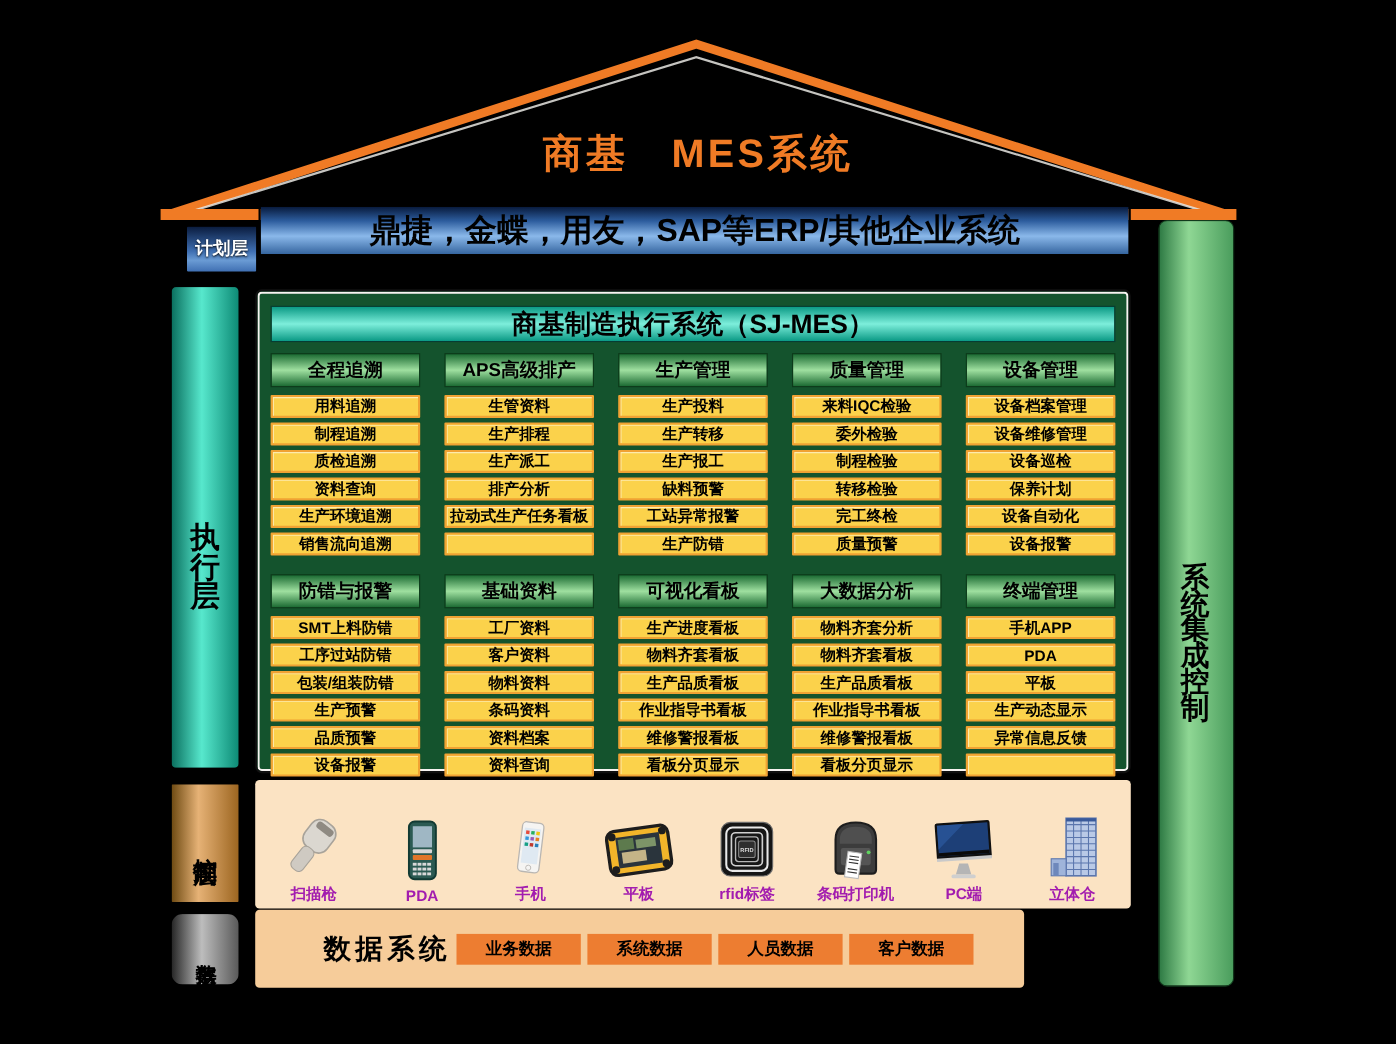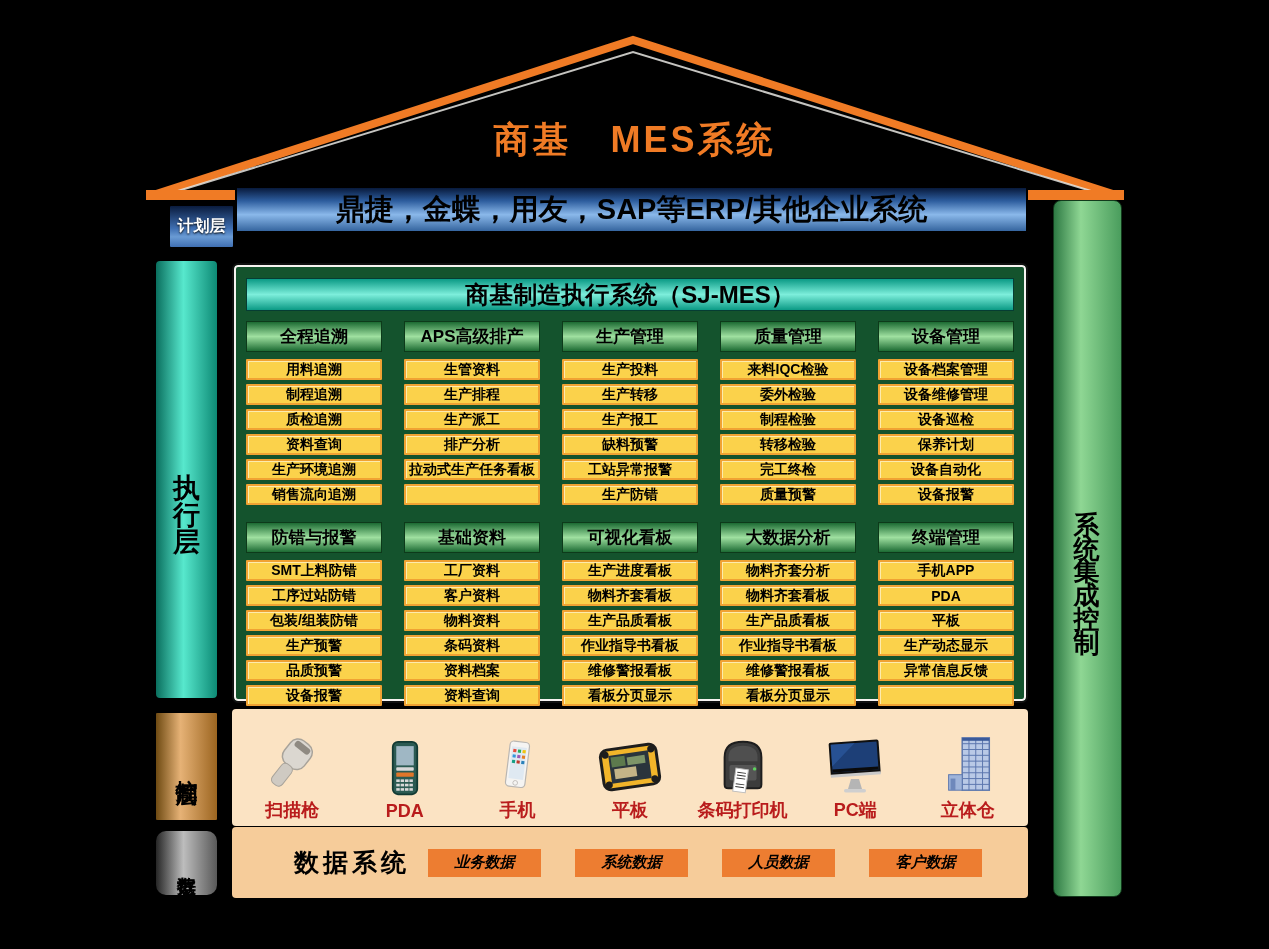--- a/index.html
+++ b/index.html
@@ -55,28 +55,28 @@
     font-size:14px;font-weight:bold;color:#000;white-space:nowrap;
     background:#FBD24B;border:2px solid #F0A233;border-radius:1px;
     box-shadow:inset 1px 1px 0 rgba(255,255,255,.55);}
 
   
   #ctrl-panel{position:absolute;left:232px;top:709px;width:796px;height:117px;
     background:#FBE3C3;border-radius:4px;display:flex;align-items:stretch;
     justify-content:space-evenly;padding:6px 4px 4px 4px;}
   .device{flex:1 1 0;display:flex;flex-direction:column;align-items:center;justify-content:flex-end;}
   .device .dicon{height:66px;display:flex;align-items:flex-end;justify-content:center;}
-  .device .dlabel{font-size:18px;font-weight:bold;color:#b91c1c;margin-top:1px;white-space:nowrap;}
-
-  
-  #data-panel{position:absolute;left:232px;top:827px;width:796px;height:71px;
+  .device .dlabel{font-size:14px;font-weight:bold;color:#a21caf;margin-top:1px;white-space:nowrap;}
+
+  
+  #data-panel{position:absolute;left:232px;top:827px;width:699px;height:71px;
     background:#F6CC9A;border-radius:4px;display:flex;align-items:center;
     padding:0 46px 0 62px;}
   #data-title{width:164px;font-size:25px;font-weight:bold;color:#000;letter-spacing:4px;}
-  #data-boxes{display:flex;gap:34px;font-style:italic;}
+  #data-boxes{display:flex;gap:6px;}
   .data-box{width:113px;height:28px;display:flex;align-items:center;justify-content:center;
     background:#ED7D31;color:#000;font-size:15px;font-weight:bold;white-space:nowrap;}
 </style>
 </head>
 <body>
 
 <div id="stage">
 
   <svg id="roof-svg" width="1269" height="215">
     <path d="M150,196 L633,40 L1119,196" fill="none" stroke="#F07B25" stroke-width="8" stroke-linejoin="miter"></path>
@@ -289,20 +289,33 @@
             <rect x="16" y="20" width="40" height="28" fill="#2a343c"></rect>
             <rect x="18" y="22" width="14" height="10" fill="#5d7a4d"></rect>
             <rect x="34" y="24" width="18" height="8" fill="#7d9468"></rect>
             <rect x="20" y="34" width="22" height="10" fill="#c4b487"></rect>
           </g>
         </svg>
       </div>
       <div class="dlabel">平板</div>
     </div>
 
+    <div class="device">
+      <div class="dicon">
+        <svg width="60" height="62" viewBox="0 0 64 64">
+          <rect x="7" y="6" width="50" height="52" rx="9" fill="#161616" stroke="#6b6b6b"></rect>
+          <rect x="12" y="11" width="40" height="42" rx="6" fill="none" stroke="#e8e8e8" stroke-width="2"></rect>
+          <rect x="17" y="16" width="30" height="32" rx="4" fill="none" stroke="#cfcfcf" stroke-width="1.6"></rect>
+          <rect x="21" y="20" width="22" height="24" rx="3" fill="none" stroke="#b5b5b5" stroke-width="1.3"></rect>
+          <rect x="24" y="24" width="16" height="16" rx="2" fill="#2e2e2e" stroke="#8a8a8a"></rect>
+          <text x="32" y="34.5" font-size="5.5" font-weight="bold" fill="#ddd" text-anchor="middle">RFID</text>
+        </svg>
+      </div>
+      <div class="dlabel">rfid标签</div>
+    </div>
 
     <div class="device">
       <div class="dicon">
         <svg width="62" height="64" viewBox="0 0 64 64">
           <path d="M13 24 Q13 8 32 8 Q51 8 51 24 L51 52 Q51 56 47 56 L17 56 Q13 56 13 52 Z" fill="#3c3c3c" stroke="#1e1e1e" stroke-width="2"></path>
           <path d="M17 24 Q17 12 32 12 Q47 12 47 24 L47 28 L17 28 Z" fill="#4f4f4f"></path>
           <rect x="18" y="32" width="28" height="16" rx="2" fill="#555"></rect>
           <circle cx="44" cy="36" r="1.8" fill="#5fd35f"></circle>
           <g transform="rotate(8 30 48)">
             <rect x="23" y="36" width="13" height="24" fill="#fff" stroke="#bbb"></rect>

